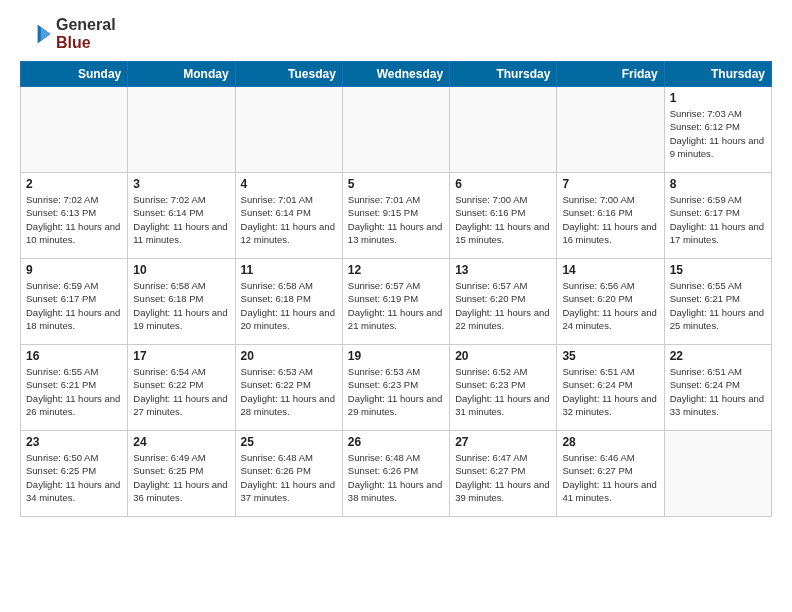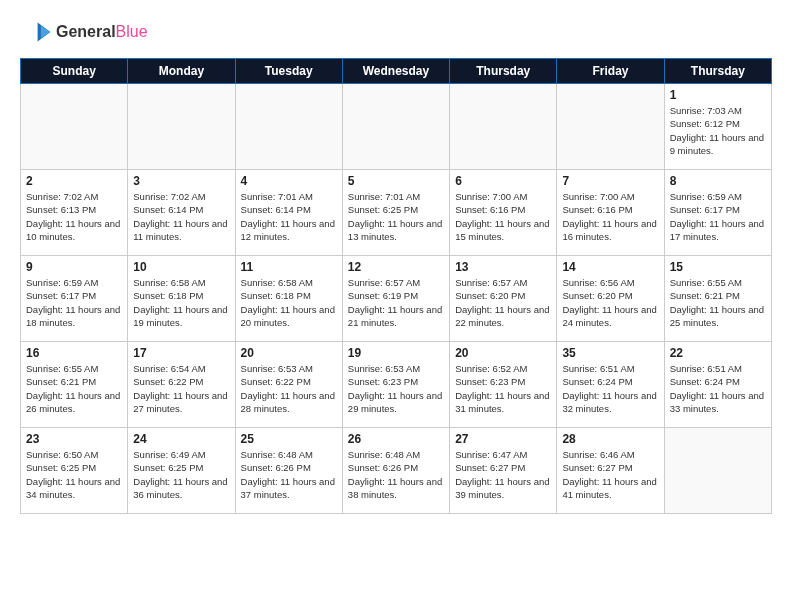--- a/index.html
+++ b/index.html
@@ -20,24 +20,25 @@
       margin-bottom: 10px;
     }
     .logo {
       display: flex;
       align-items: center;
       font-size: 18px;
       font-weight: bold;
     }
     .logo-text {
       display: flex;
+      flex-direction: column;
       line-height: 1.1;
     }
     .logo-general { font-weight: bold; font-size: 16px; color: #333; }
-    .logo-blue { color: #ec4899; font-size: 16px; font-weight: normal; }
+    .logo-blue { color: #7f1d1d; font-size: 16px; font-weight: bold; }
     .logo-icon {
       width: 32px;
       height: 32px;
       margin-right: 4px;
     }
     .title-block {
       text-align: right;
     }
     .month-year {
       font-size: 36px;
@@ -48,26 +49,26 @@
     .location {
       font-size: 15px;
       color: #555;
     }
     .calendar {
       width: 100%;
       border-collapse: collapse;
       border: 1px solid #ccc;
     }
     .calendar th {
-      background: #0f172a;
+      background: #0369a1;
       color: #fff;
       font-size: 12px;
       font-weight: bold;
       padding: 5px 6px;
-      text-align: center;
+      text-align: right;
       border: 1px solid #1a6fba;
     }
     .calendar td {
       vertical-align: top;
       border: 1px solid #ccc;
       padding: 4px 5px;
       width: calc(100%/7);
       min-height: 80px;
       font-size: 10px;
       color: #333;
@@ -152,21 +153,21 @@
           </td>
           <td>
             <div class="day-num">4</div>
             <div class="day-info">Sunrise: 7:01 AM
 Sunset: 6:14 PM
 Daylight: 11 hours and 12 minutes.</div>
           </td>
           <td>
             <div class="day-num">5</div>
             <div class="day-info">Sunrise: 7:01 AM
-Sunset: 6:25 PM
+Sunset: 9:15 PM
 Daylight: 11 hours and 13 minutes.</div>
           </td>
           <td>
             <div class="day-num">6</div>
             <div class="day-info">Sunrise: 7:00 AM
 Sunset: 6:16 PM
 Daylight: 11 hours and 15 minutes.</div>
           </td>
           <td>
             <div class="day-num">7</div>

